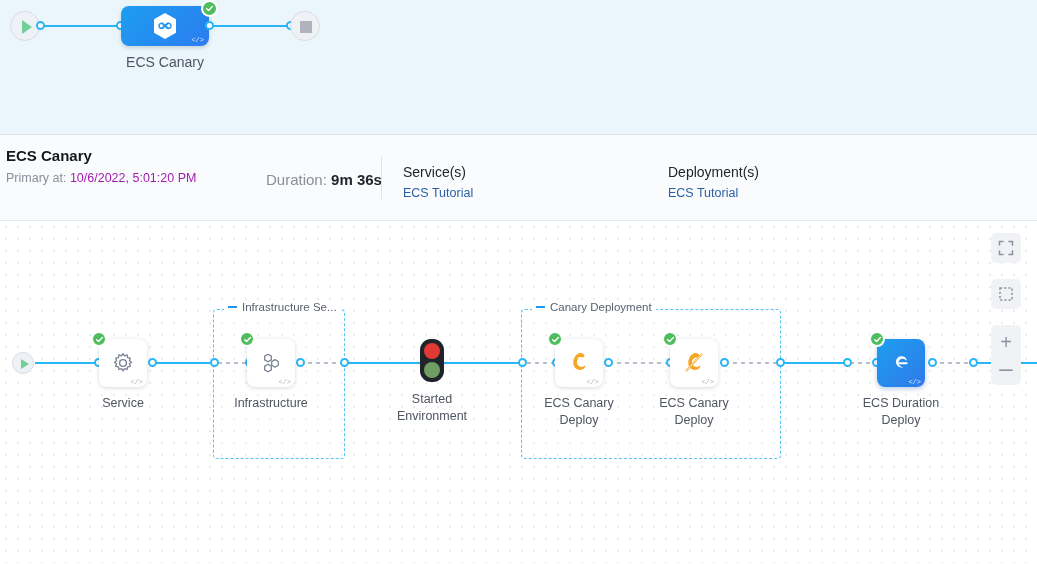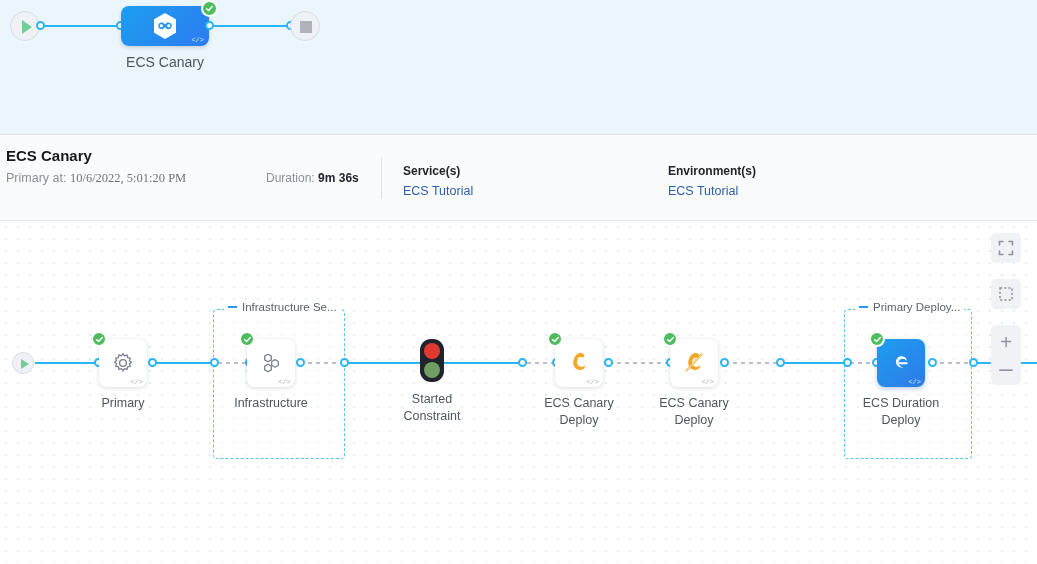--- a/index.html
+++ b/index.html
@@ -81,32 +81,32 @@
     padding: 14px 0 0 0;
   }
   .det-title {
     position: absolute; left: 6px; top: 12px;
     font-size: 15px; font-weight: bold; color: #17181c;
   }
   .det-started {
     position: absolute; left: 6px; top: 36px;
     font-size: 12.5px; color: #8a8f9c;
   }
-  .det-started b { color: #737373; font-weight: normal; font-family: Liberation Serif, serif; }
+  .det-started b { color: #a21caf; font-weight: normal; }
   .det-duration {
     position: absolute; left: 266px; top: 36px;
-    font-size: 12px; color: #8a8f9c;
+    font-size: 15px; color: #8a8f9c;
   }
   .det-duration b { color: #22252c; font-weight: bold; }
   .det-divider {
     position: absolute; left: 381px; top: 22px;
     width: 1px; height: 42px; background: #dfe3ea;
   }
   .det-col { position: absolute; top: 29px; }
-  .det-col .k { font-size: 12px; font-weight: bold; color: #22252c; }
+  .det-col .k { font-size: 14px; font-weight: normal; color: #22252c; }
   .det-col .v {
     font-size: 12.5px; color: #2a5fa5; margin-top: 6px;
     cursor: pointer;
   }
   .col-service { left: 403px; }
   .col-env { left: 668px; }
 
   
   .canvas {
     position: relative;
@@ -267,41 +267,41 @@
   </div>
 
   <div class="det-divider"></div>
 
   <div class="det-col col-service">
     <div class="k">Service(s)</div>
     <div class="v">ECS Tutorial</div>
   </div>
 
   <div class="det-col col-env">
-    <div class="k">Environment(s)</div>
+    <div class="k">Deployment(s)</div>
     <div class="v">ECS Tutorial</div>
   </div>
 </div>
 
 <div class="canvas">
 
   <div class="group" style="left:213px; top:88px; width:132px; height:150px;">
     <div class="group-label">
       <span class="group-collapse"></span>
       <span>Infrastructure Se...</span>
     </div>
   </div>
 
-
-  <div class="group" style="left:844px; top:88px; width:128px; height:150px;">
+  <div class="group" style="left:521px; top:88px; width:260px; height:150px;">
     <div class="group-label">
       <span class="group-collapse"></span>
-      <span>Primary Deploy...</span>
-    </div>
-  </div>
+      <span>Canary Deployment</span>
+    </div>
+  </div>
+
 
   <div class="cv-start" style="top:360px; position:absolute; left:12px; top:131px;">
     <div class="play"></div>
   </div>
 
   <div class="line solid" style="left:35px; width:63px; top:141px;"></div>
   <div class="line solid" style="left:152px; width:62px; top:141px;"></div>
   <div class="line dashed" style="left:218px; width:30px; top:141px;"></div>
   <div class="line dashed" style="left:300px; width:44px; top:141px;"></div>
   <div class="line solid" style="left:348px; width:76px; top:141px;"></div>
@@ -337,21 +337,21 @@
         <circle cx="12" cy="12" r="3.4" fill="none" stroke="#7b8194" stroke-width="1.4"></circle>
         <path d="M12 2.6 l1.5 2.2 2.6-.9 .5 2.7 2.7 .5 -.9 2.6 2.2 1.5 -2.2 1.5 .9 2.6 -2.7 .5 -.5 2.7 -2.6-.9 -1.5 2.2 -1.5-2.2 -2.6 .9 -.5-2.7 -2.7-.5 .9-2.6 -2.2-1.5 2.2-1.5 -.9-2.6 2.7-.5 .5-2.7 2.6 .9 Z" fill="none" stroke="#7b8194" stroke-width="1.3" stroke-linejoin="round"></path>
       </svg>
       <div class="codeglyph">&lt;/&gt;</div>
     </div>
     <div class="badge">
       <svg width="9" height="9" viewBox="0 0 12 12">
         <path d="M2.2 6.2 L4.8 8.8 L9.8 3.4" stroke="#fff" stroke-width="1.9" fill="none" stroke-linecap="round" stroke-linejoin="round"></path>
       </svg>
     </div>
-    <div class="node-label">Primary</div>
+    <div class="node-label">Service</div>
   </div>
 
   <div class="node" style="left:247px; top:118px;">
     <div class="node-card">
       <svg width="24" height="24" viewBox="0 0 24 24">
         <g fill="none" stroke="#7b8194" stroke-width="1.3" stroke-linejoin="round">
           <path d="M9 3.2 L12.3 5.1 L12.3 8.9 L9 10.8 L5.7 8.9 L5.7 5.1 Z"></path>
           <path d="M16 8.6 L19.3 10.5 L19.3 14.3 L16 16.2 L12.7 14.3 L12.7 10.5 Z"></path>
           <path d="M9 13.2 L12.3 15.1 L12.3 18.9 L9 20.8 L5.7 18.9 L5.7 15.1 Z"></path>
         </g>
@@ -366,21 +366,21 @@
     <div class="node-label">Infrastructure</div>
   </div>
 
   <div class="node" style="left:420px; top:118px;">
     <div style="position:absolute; left:0; top:0; width:24px; height:43px; border-radius:11px; background:#20232b;">
       <div style="position:absolute; left:4px; top:4px; width:16px; height:16px; border-radius:50%; background:#e03a32;"></div>
       <div style="position:absolute; left:4px; top:23px; width:16px; height:16px; border-radius:50%; background:#6f9e62;"></div>
     </div>
     <div class="node-label" style="top:52px; left:-38px;">
       <div>Started</div>
-      <div>Constraint</div>
+      <div>Environment</div>
     </div>
   </div>
 
   <div class="node" style="left:555px; top:118px;">
     <div class="node-card">
       <svg width="28" height="28" viewBox="0 0 28 28">
         <path d="M19.5 7.5 C19.5 4.8 16.8 3.2 14 4.3 C11.4 5.3 9.4 8 8.6 11.1
                  C7.9 13.8 8.2 16.6 9.8 18.6 C11.6 20.9 15.2 21.6 17.9 20.2
                  C19.5 19.4 20.4 18 20.4 16.5 C18 18.3 15.1 18.3 13.4 16.8
                  C11.6 15.2 11.5 12.5 12.7 10.6 C13.8 8.9 15.9 8 17.6 8.6 Z" fill="#f5a623"></path>

